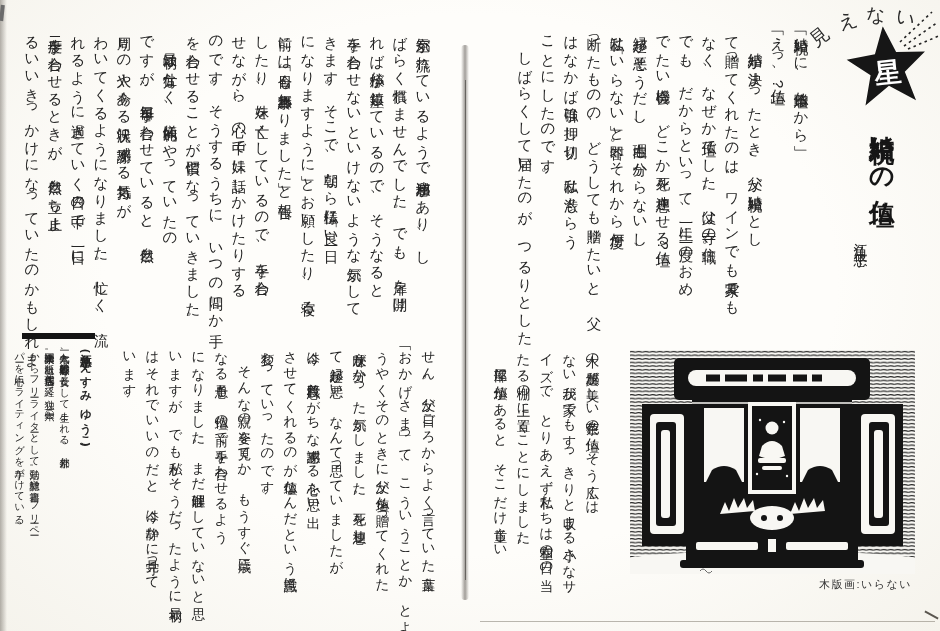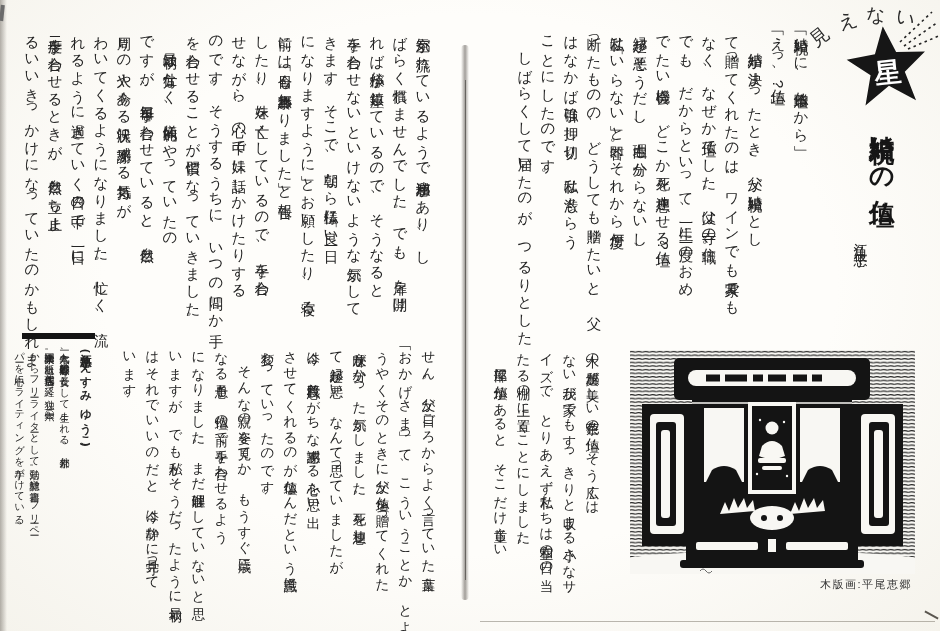--- a/index.html
+++ b/index.html
@@ -210,20 +210,20 @@
         <circle cx="150" cy="168" r="3" fill="#141414"></circle>
 
         <rect x="56" y="184" width="172" height="26" fill="#141414"></rect>
         <rect x="66" y="192" width="62" height="8" rx="2" fill="#f8f7f3"></rect>
         <rect x="156" y="192" width="62" height="8" rx="2" fill="#f8f7f3"></rect>
         <rect x="138" y="189" width="8" height="13" fill="#f8f7f3"></rect>
         <rect x="50" y="210" width="184" height="8" rx="3" fill="#141414"></rect>
         <path d="M70 221 q3 -4 6 0 q3 4 6 0" stroke="#666" fill="none" stroke-width="1"></path>
       </svg>
     </figure>
-    <div class="caption">木版画:平尾恵郷</div>
+    <div class="caption">木版画:いらない</div>
   </section>
 
   <div class="edge-left"></div>
   <div class="corner-mark"></div>
   <div class="bottom-edge"></div>
   <div class="bottom-tick"></div>
 </div>
 
 </body></html>

